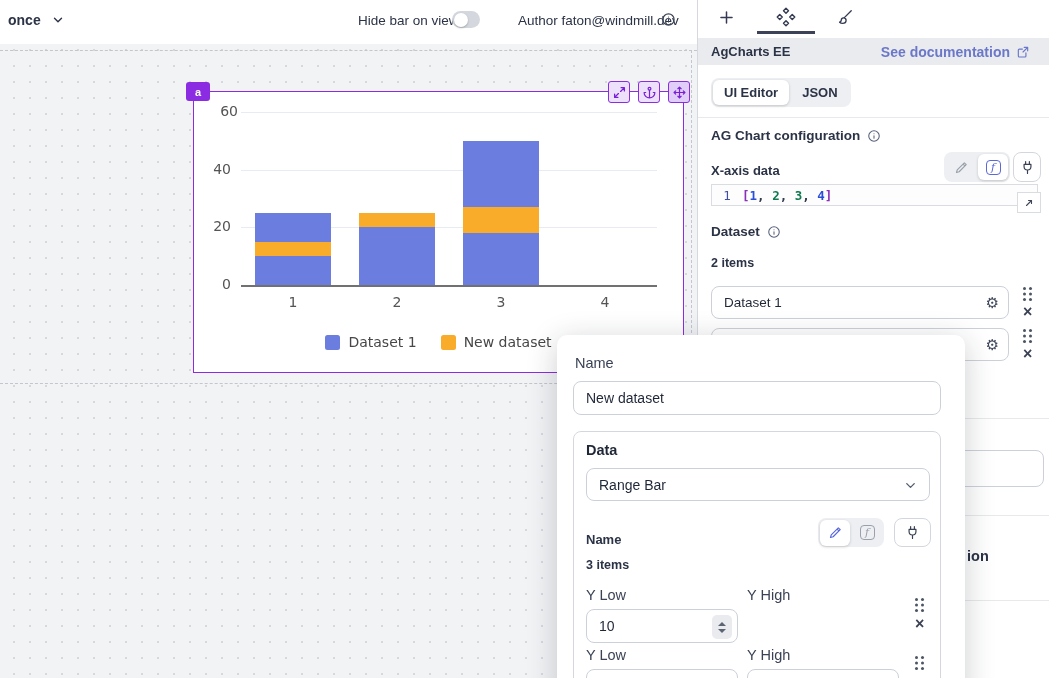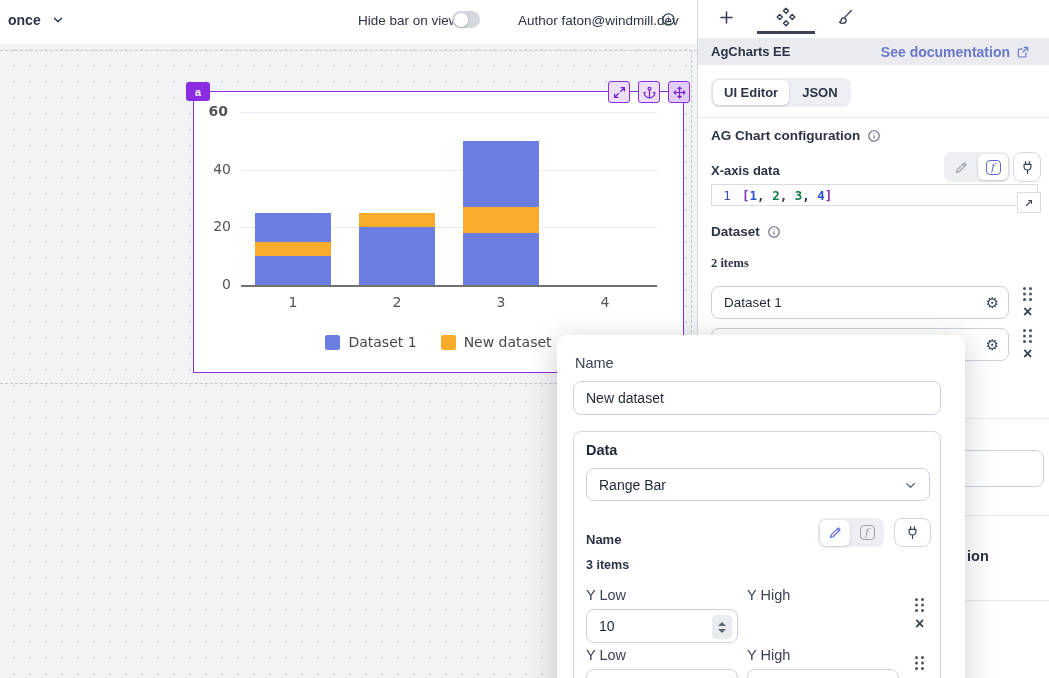--- a/index.html
+++ b/index.html
@@ -150,21 +150,21 @@
         </span>
     </div>
     <div class="chart" id="chart">
         <div class="axisline" style="left: 47px; top: 193px; width: 416px;"></div>
         <div class="ytick" style="left: 5px; top: 184px;">0</div>
         <div class="gridline" style="left: 47px; top: 135.333px; width: 416px;"></div>
         <div class="ytick" style="left: 5px; top: 126.333px;">20</div>
         <div class="gridline" style="left: 47px; top: 77.6667px; width: 416px;"></div>
         <div class="ytick" style="left: 5px; top: 68.6667px; text-align: right;">40</div>
         <div class="gridline" style="left: 47px; top: 20px; width: 416px;"></div>
-        <div class="ytick" style="left: 2px; top: 11px; font-weight: bold;">60</div>
+        <div class="ytick" style="left: 12px; top: 11px;">60</div>
         <div class="xtick" style="left: 77px; top: 202px;">1</div>
         <div class="bar" style="left: 61px; width: 76px; top: 120.917px; height: 72.0833px; background: rgb(108, 125, 224);"></div>
         <div class="bar" style="left: 61px; width: 76px; top: 149.75px; height: 14.4167px; background: rgb(249, 171, 42);"></div>
         <div class="xtick" style="left: 181px; top: 202px;">2</div>
         <div class="bar" style="left: 165px; width: 76px; top: 135.333px; height: 57.6667px; background: rgb(108, 125, 224);"></div>
         <div class="bar" style="left: 165px; width: 76px; top: 120.917px; height: 14.4167px; background: rgb(249, 171, 42);"></div>
         <div class="xtick" style="left: 285px; top: 202px;">3</div>
         <div class="bar" style="left: 269px; width: 76px; top: 48.8333px; height: 144.167px; background: rgb(108, 125, 224);"></div>
         <div class="bar" style="left: 269px; width: 76px; top: 115.15px; height: 25.95px; background: rgb(249, 171, 42);"></div>
         <div class="xtick" style="left: 389px; top: 202px;">4</div>
@@ -272,21 +272,21 @@
 
     <div class="sec-title" style="left:13px; top:224px;">
       <span>Dataset</span>
       <span class="info-ic">
           <svg width="14" height="14" viewBox="0 0 24 24" fill="none" stroke="currentColor" stroke-width="1.8" stroke-linecap="round">
             <circle cx="12" cy="12" r="9"></circle>
             <path d="M12 8h.01M12 11.5V16"></path>
           </svg>
         </span>
     </div>
-    <div class="count" style="left:13px; top:256px;font-family:Liberation Serif, serif;">2 items</div>
+    <div class="count" style="left:13px; top:256px;">2 items</div>
 
     <div class="field" style="left:13px; top:286px; width:298px; height:33px;">
       <span>Dataset 1</span>
       <span class="gear">⚙</span>
     </div>
     <div class="dots" style="position:absolute; left:325px; top:286px;"></div>
     <div class="xclose" style="position:absolute; left:325px; top:304px;">×</div>
 
     <div class="field" style="left:13px; top:328px; width:298px; height:33px;">
       <span>New dataset</span>

